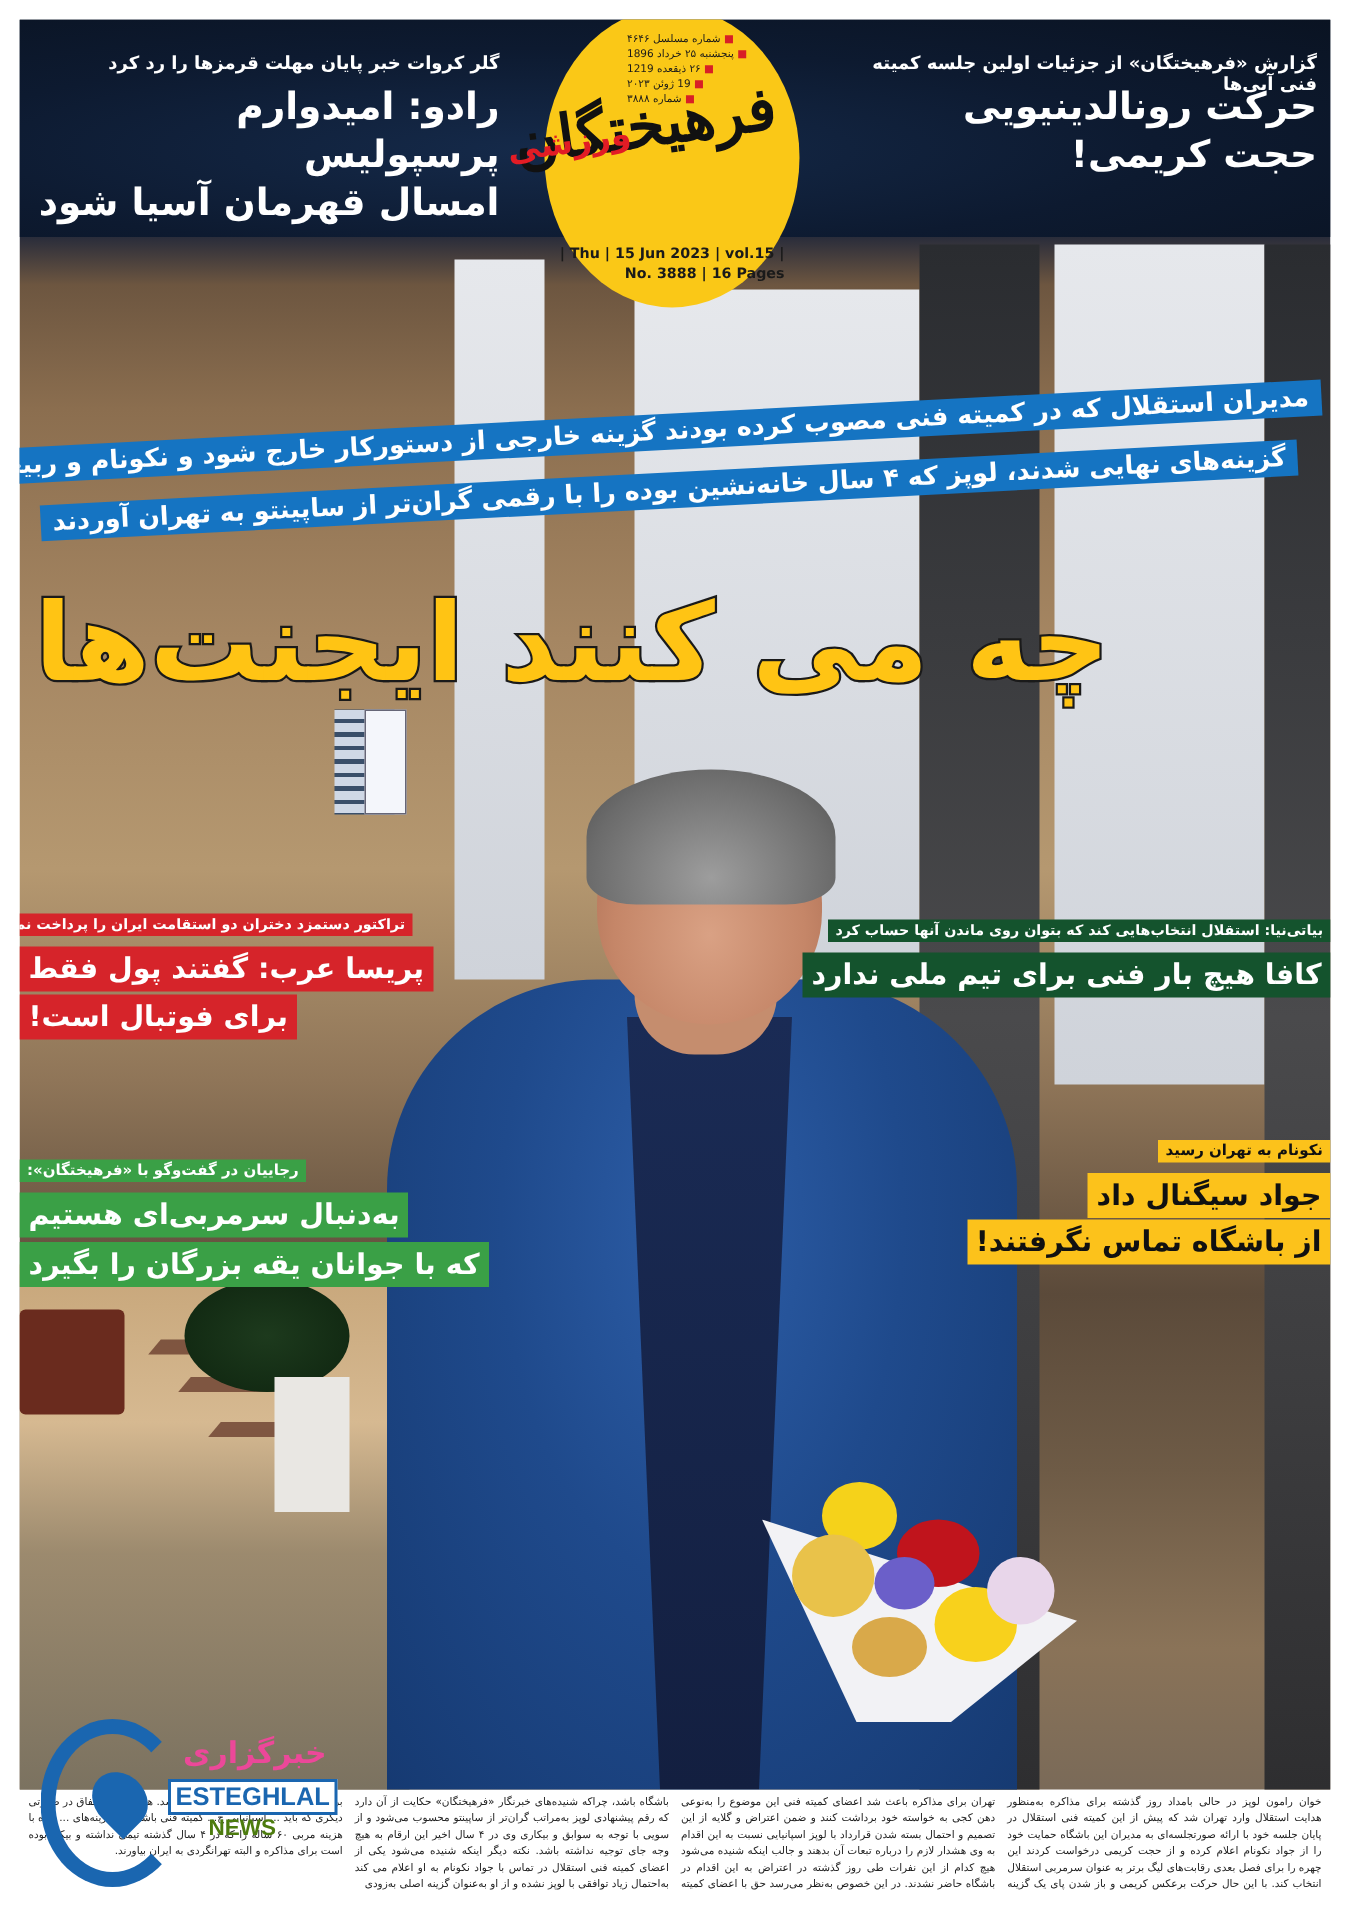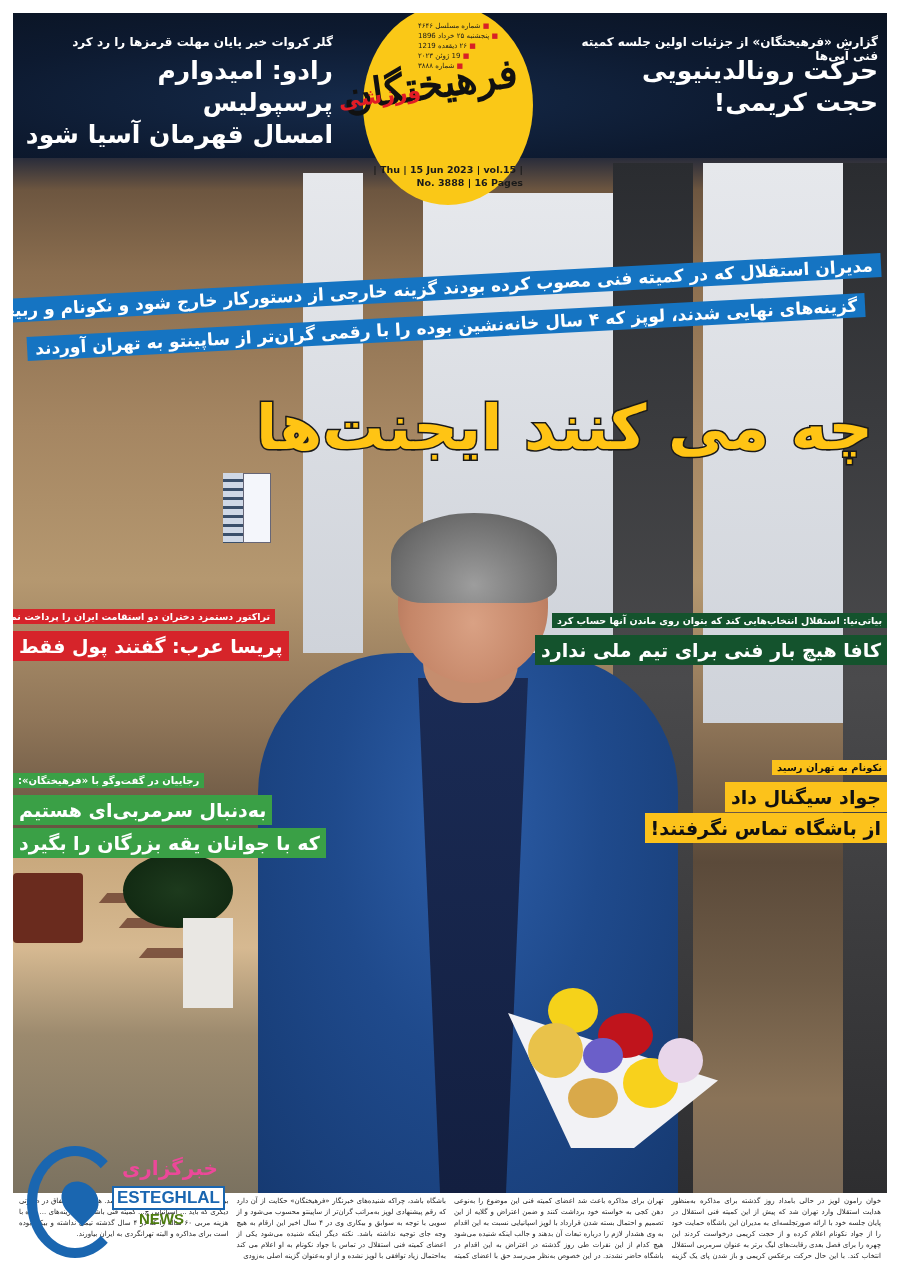--- a/index.html
+++ b/index.html
@@ -38,21 +38,21 @@
   
   .mast{position:absolute;left:350px;top:-8px;width:170px;height:200px;border-radius:50%;background:#fac817}
   .mast-info{position:absolute;left:405px;top:8px;width:90px;direction:rtl;text-align:left;font-size:7px;line-height:10px;color:#1a1a1a}
   .mast-info span::before{content:"■ ";color:#d81f26}
   .mast-logo{position:absolute;left:365px;top:45px;width:140px;font-family:"DejaVu Serif",serif;font-size:40px;font-weight:bold;color:#111;direction:rtl;text-align:center;line-height:48px;transform:rotate(-8deg)}
   .mast-sub{position:absolute;left:325px;top:70px;background:transparent;color:#e21c25;font-size:22px;font-weight:bold;direction:rtl;transform:rotate(-8deg)}
   .mast-date{position:absolute;left:360px;top:150px;width:150px;text-align:right;font-size:9.5px;color:#1a1a1a;font-weight:bold;line-height:13px}
   
   .bluebar{position:absolute;background:#1574c2;color:#fff;direction:rtl;text-align:right;font-size:17px;font-weight:bold;padding:2px 8px;white-space:nowrap;transform-origin:right center}
   
-  .mainhl{position:absolute;left:10px;top:365px;width:850px;direction:rtl;text-align:right;font-size:62px;font-weight:bold;color:#ffc414;
+  .mainhl{position:absolute;left:10px;top:365px;width:850px;direction:rtl;text-align:left;font-size:72px;font-weight:bold;color:#ffc414;
     -webkit-text-stroke:3px #1a1a1a;paint-order:stroke fill;letter-spacing:-2px;line-height:100px;font-family:"DejaVu Sans",sans-serif}
   
   .box{position:absolute;direction:rtl;text-align:right;font-weight:bold;white-space:nowrap}
   .red{background:#d6242a;color:#fff}
   .navy{background:#14532d;color:#fff}
   .green{background:#3aa046;color:#fff}
   .yellow{background:#fcc21b;color:#111}
   .kick-s{font-size:10px;padding:2px 5px}
   .hl-s{font-size:19px;padding:2px 6px;line-height:26px}
   
@@ -132,20 +132,21 @@
     <div>No. 3888 | 16 Pages</div>
   </div>
 
   <div class="bluebar" style="right:6px;top:240px;transform:rotate(-3deg);font-size:17px">مدیران استقلال که در کمیته فنی مصوب کرده بودند گزینه خارجی از دستورکار خارج شود و نکونام و ربیعی</div>
   <div class="bluebar" style="right:22px;top:280px;transform:rotate(-3deg);font-size:17px">گزینه‌های نهایی شدند، لوپز که ۴ سال خانه‌نشین بوده را با رقمی گران‌تر از ساپینتو به تهران آوردند</div>
 
   <div class="mainhl">چه می کنند ایجنت‌ها</div>
 
   <div class="box red kick-s" style="left:0;top:596px;width:262px;font-size:9.5px">تراکتور دستمزد دختران دو استقامت ایران را پرداخت نمی کند</div>
   <div class="box red hl-s" style="left:0;top:618px">پریسا عرب: گفتند پول فقط</div>
+  <div class="box red hl-s" style="left:0;top:650px">برای فوتبال است!</div>
 
   <div class="box navy kick-s" style="right:0;top:600px;font-size:9.5px">بیاتی‌نیا: استقلال انتخاب‌هایی کند که بتوان روی ماندن آنها حساب کرد</div>
   <div class="box navy hl-s" style="right:0;top:622px">کافا هیچ بار فنی برای تیم ملی ندارد</div>
 
   <div class="box green kick-s" style="left:0;top:760px">رجاییان در گفت‌وگو با «فرهیختگان»:</div>
   <div class="box green hl-s" style="left:0;top:782px">به‌دنبال سرمربی‌ای هستیم</div>
   <div class="box green hl-s" style="left:0;top:815px">که با جوانان یقه بزرگان را بگیرد</div>
 
   <div class="box yellow kick-s" style="right:0;top:747px">نکونام به تهران رسید</div>
   <div class="box yellow hl-s" style="right:0;top:769px">جواد سیگنال داد</div>

